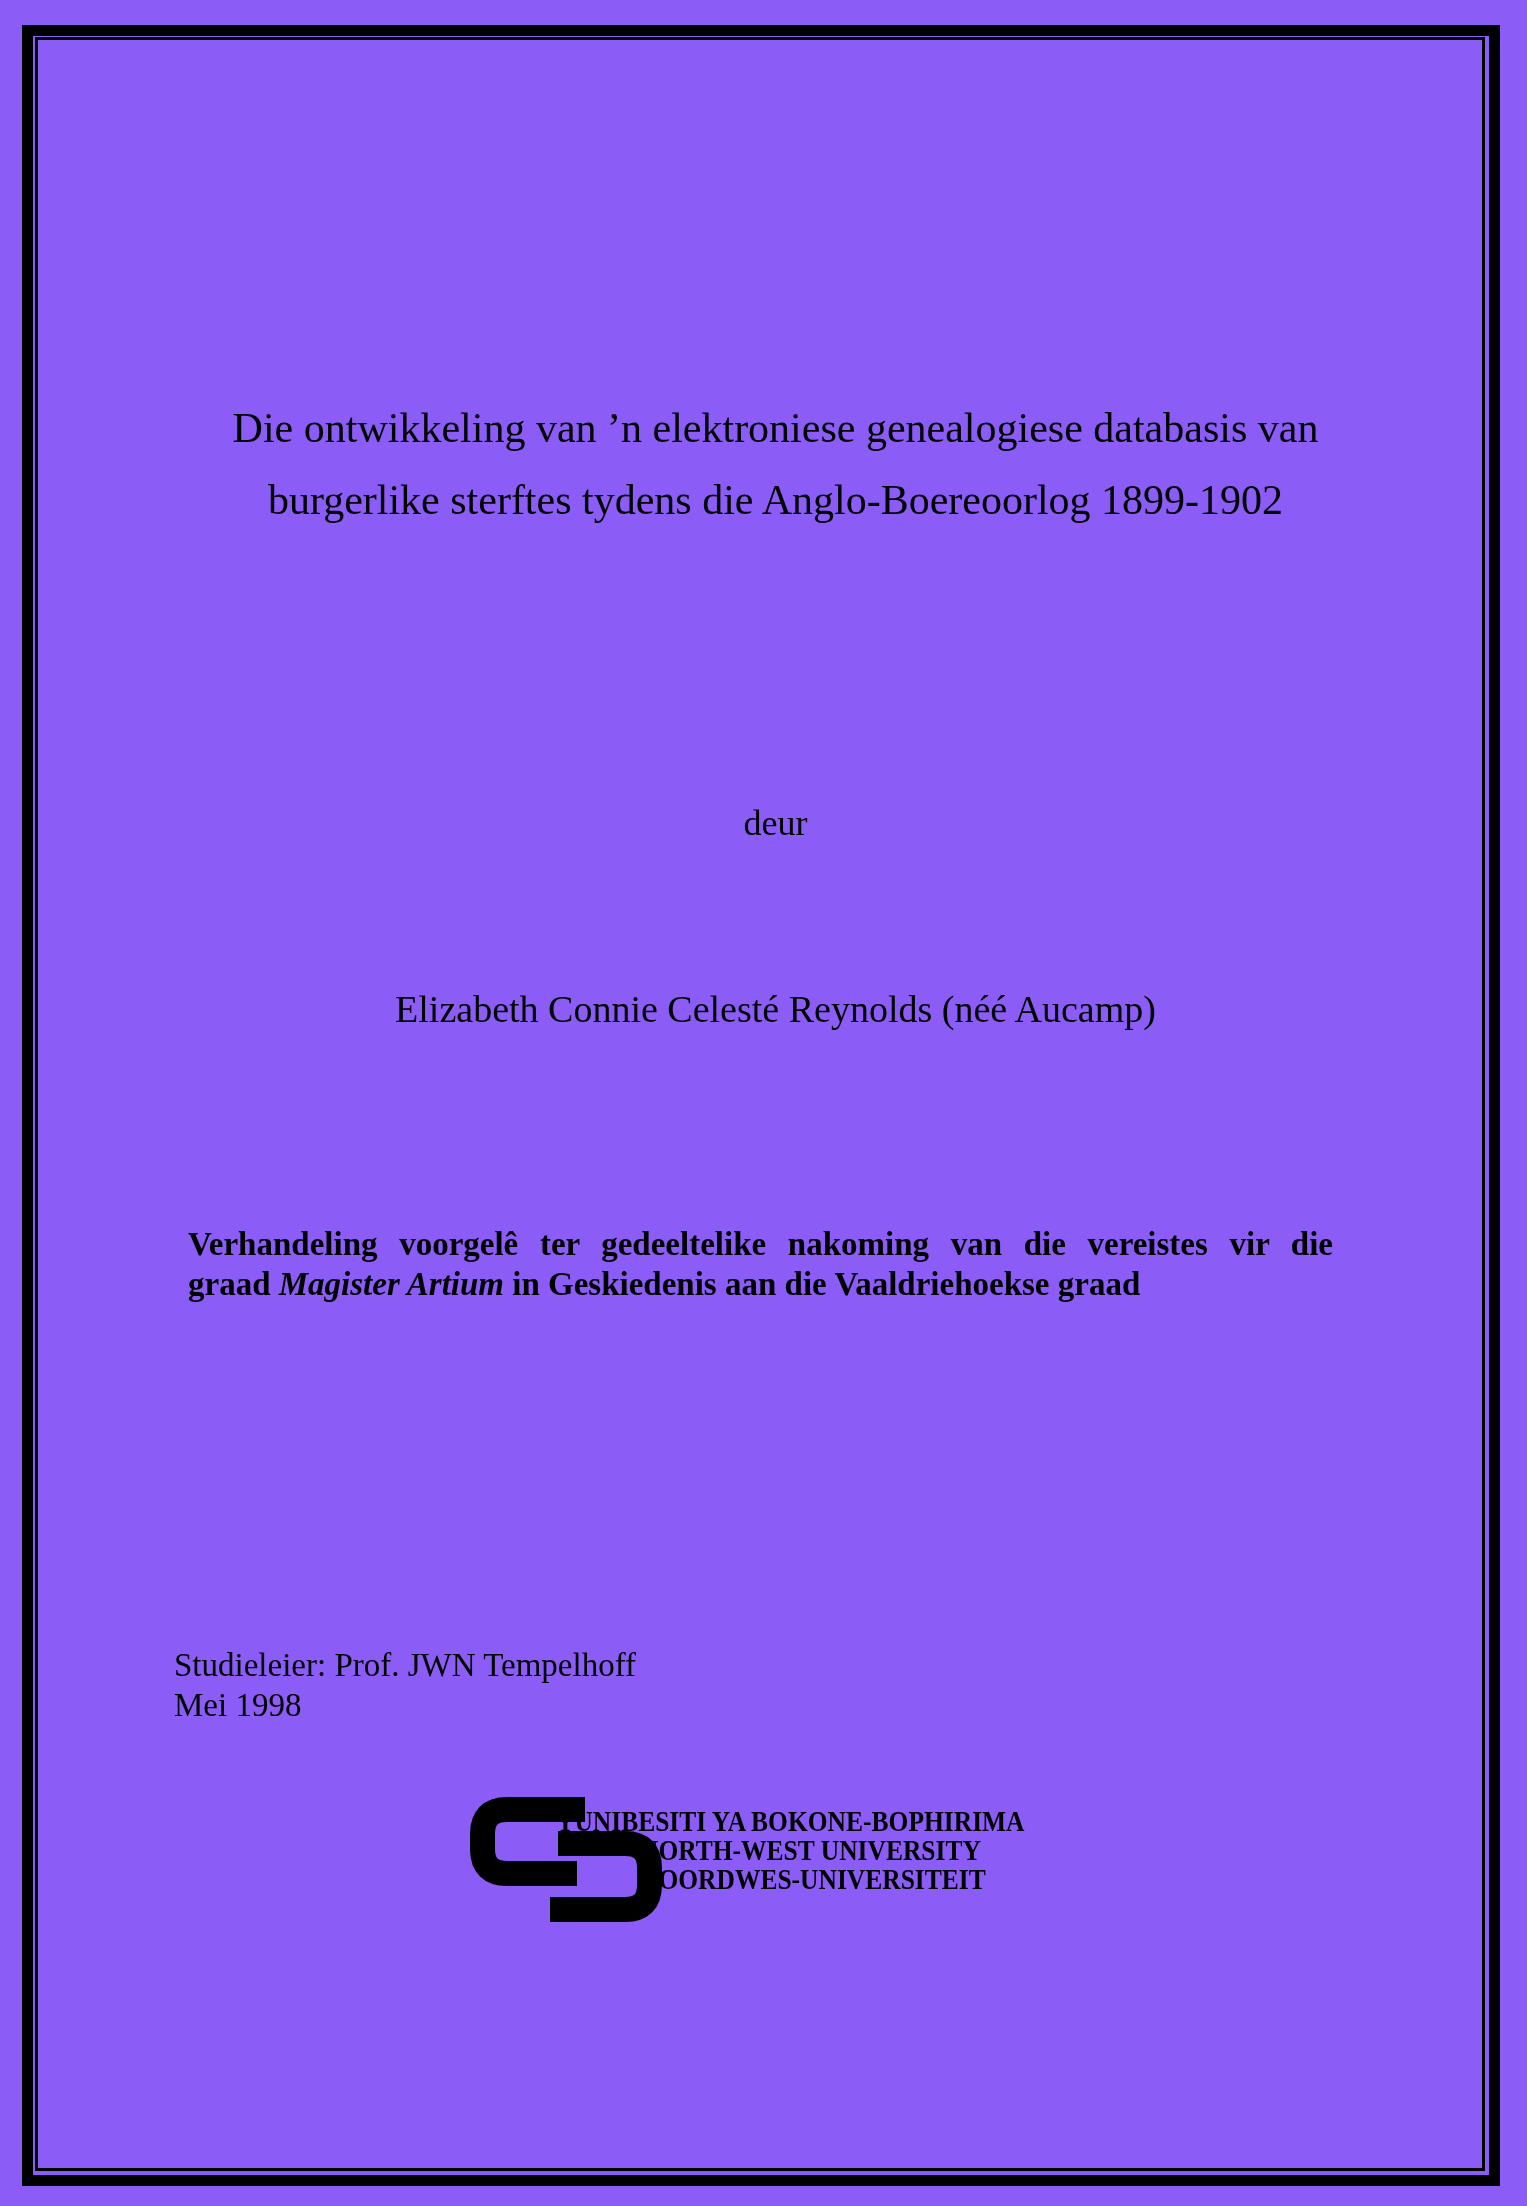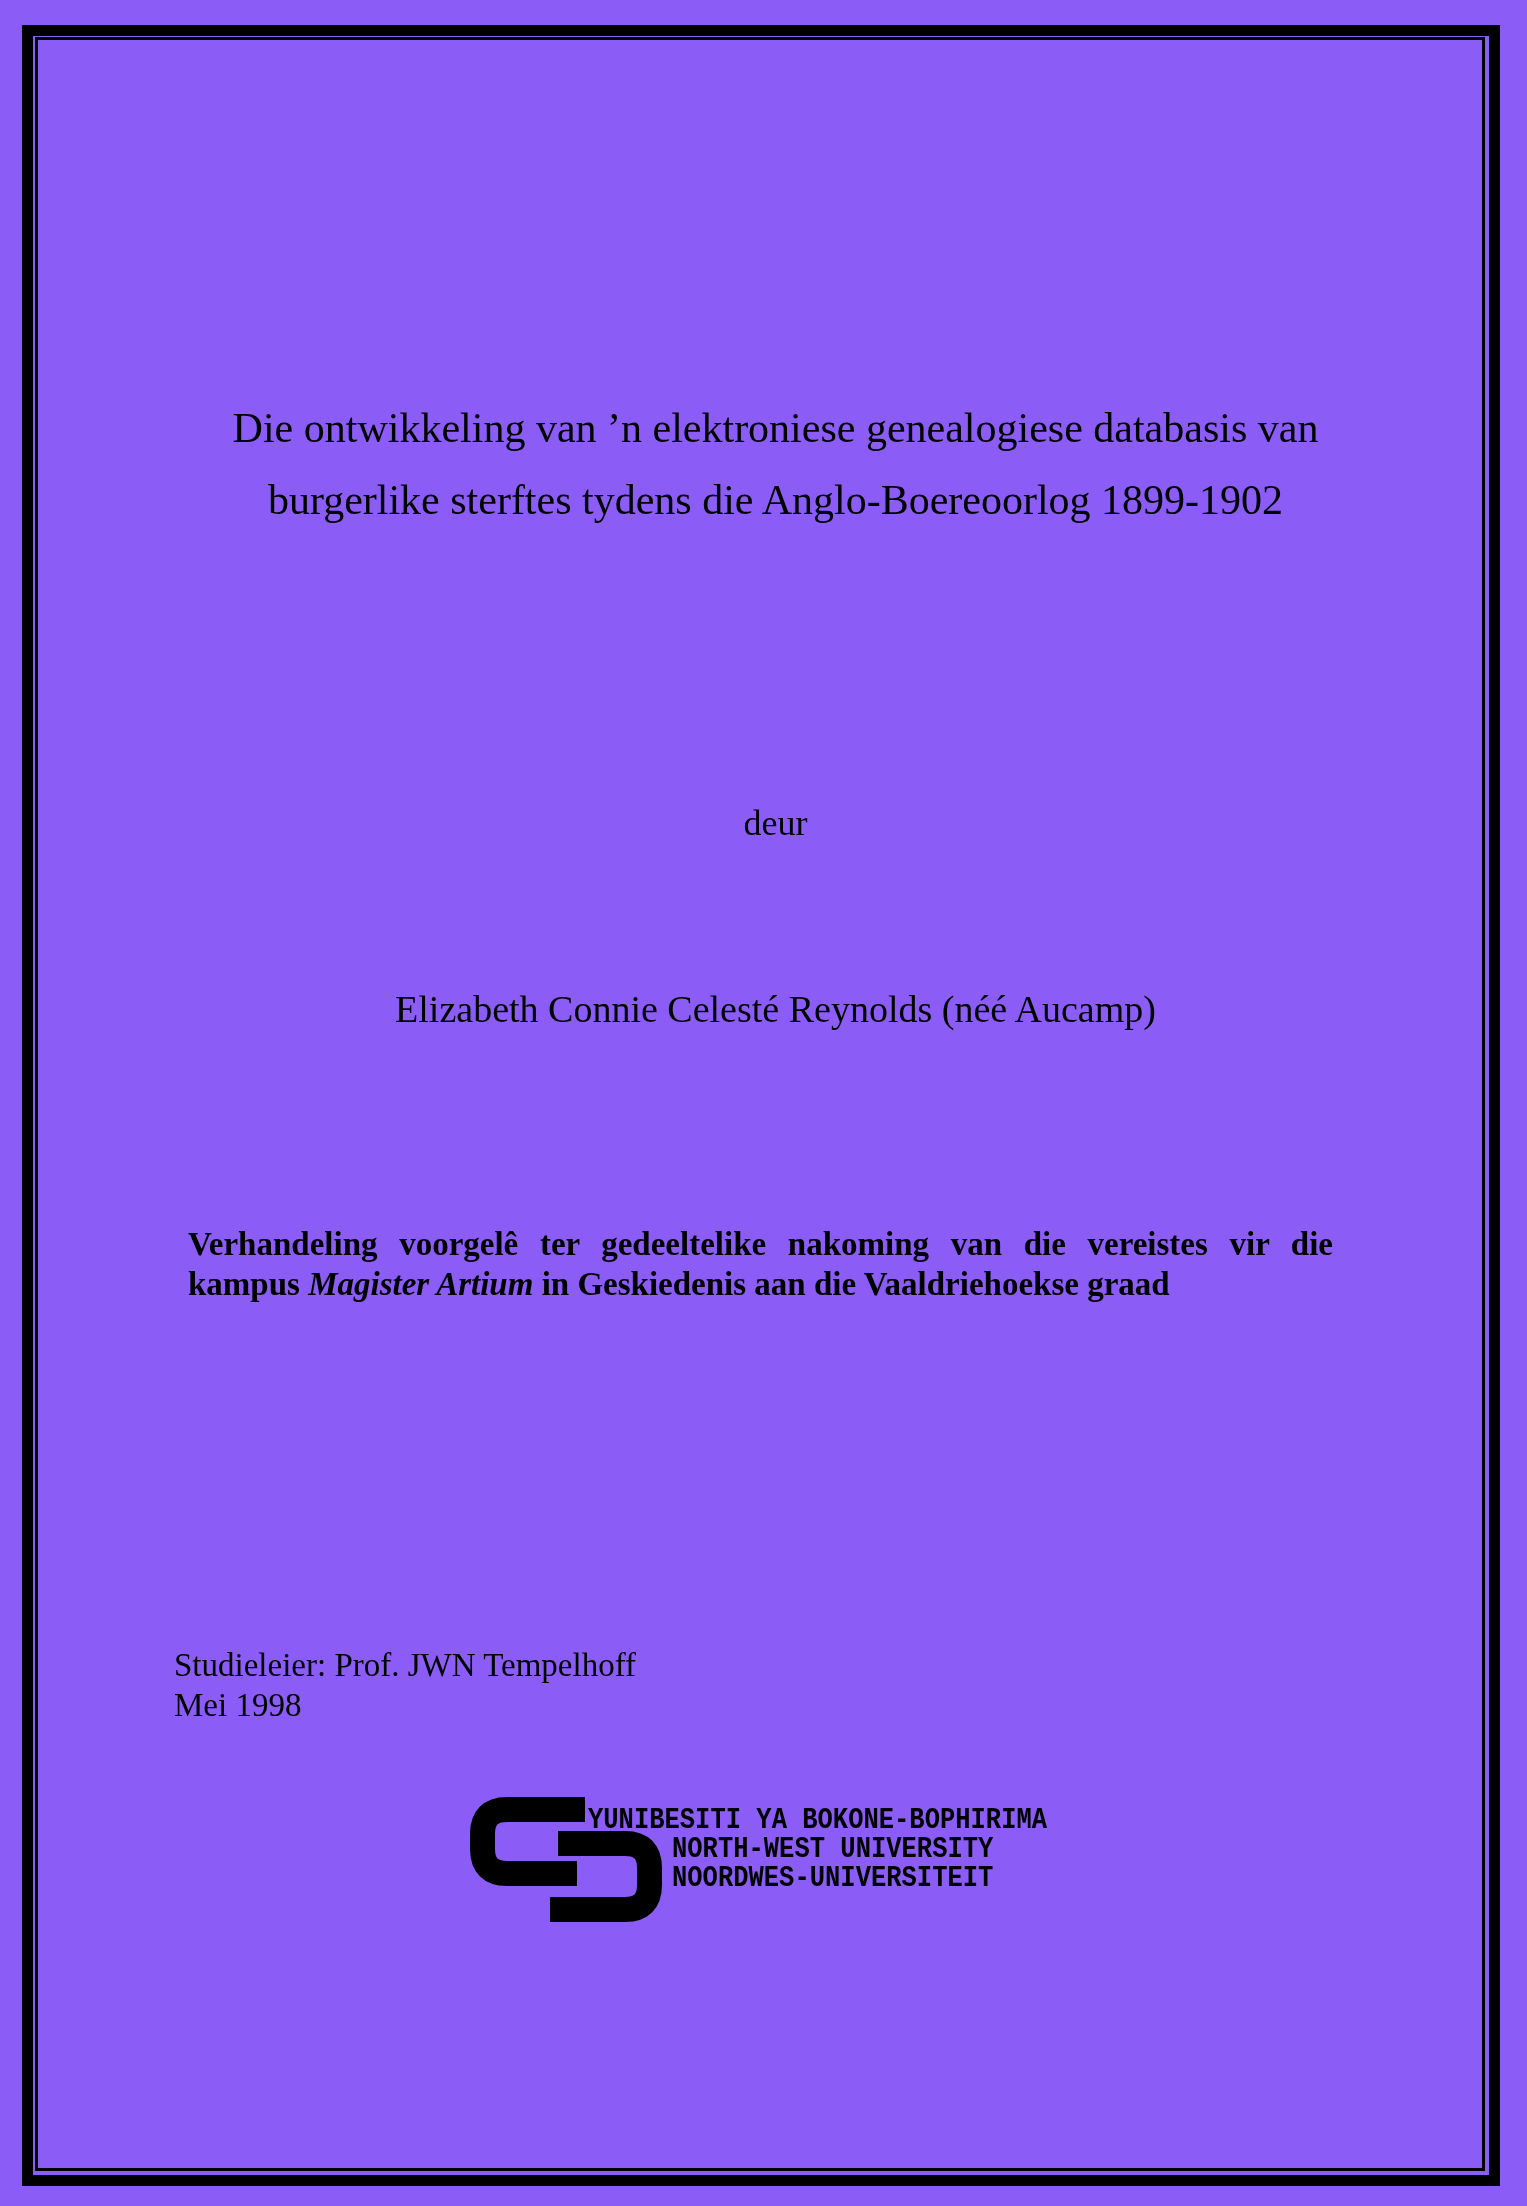--- a/index.html
+++ b/index.html
@@ -54,22 +54,22 @@
     width: 205px; height: 130px;
   }
   .logo-mark path {
     fill: none;
     stroke: #000;
     stroke-width: 25;
     stroke-linecap: butt;
   }
   .logo-text {
     position: absolute;
-    left: 588px; top: 1806px;
-    font-family: Liberation Mono, monospace;
+    left: 556px; top: 1806px;
+    font-family: Liberation Serif, serif;
     font-weight: bold;
     font-size: 30px;
     line-height: 29px;
     white-space: nowrap;
   }
   .logo-text > div {
     transform: scaleX(0.85);
     transform-origin: left center;
   }
   .logo-text .indent { margin-left: 84px; }
@@ -86,21 +86,21 @@
     <div>Die ontwikkeling van ’n elektroniese genealogiese databasis van</div>
     <div>burgerlike sterftes tydens die Anglo-Boereoorlog 1899-1902</div>
   </div>
 
   <div class="centered byline">deur</div>
 
   <div class="centered author">Elizabeth Connie Celesté Reynolds (néé Aucamp)</div>
 
   <div class="paragraph">
     <div class="justify">Verhandeling voorgelê ter gedeeltelike nakoming van die vereistes vir die</div>
-    <div><span>kampus </span><span class="it">Magister Artium</span><span> in Geskiedenis aan die Vaaldriehoekse graad</span></div>
+    <div><span>graad </span><span class="it">Magister Artium</span><span> in Geskiedenis aan die Vaaldriehoekse graad</span></div>
   </div>
 
   <div class="supervisor">
     <div>Studieleier: Prof. JWN Tempelhoff</div>
     <div>Mei 1998</div>
   </div>
 
   <svg class="logo-mark" viewBox="0 0 205 130" xmlns="http://www.w3.org/2000/svg" aria-hidden="true">
     <path d="M 120,13.5 H 42 Q 17.5,13.5 17.5,38 V 53 Q 17.5,77.5 42,77.5 H 112"></path>
     <path d="M 93,47.5 H 160 Q 184.5,47.5 184.5,72 V 89 Q 184.5,113.5 160,113.5 H 85"></path>

